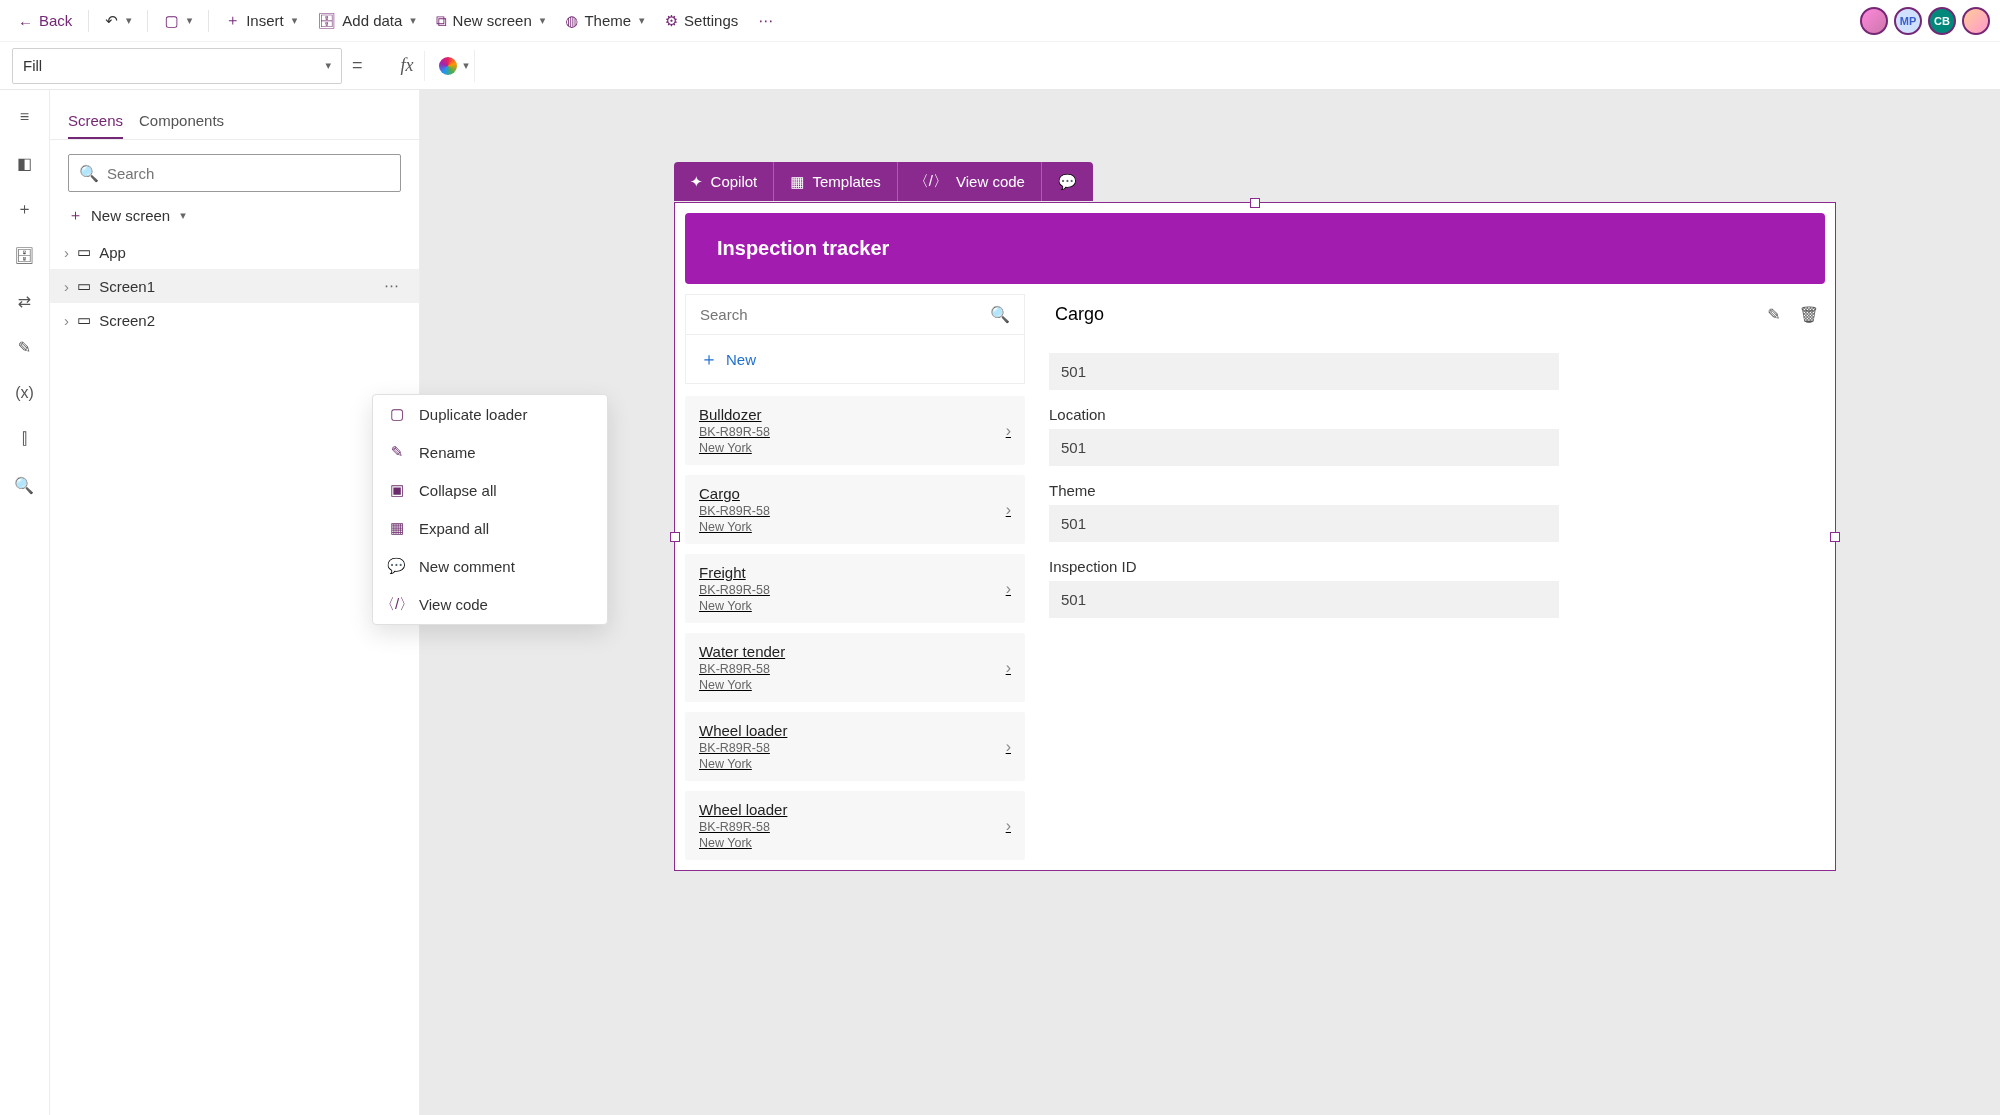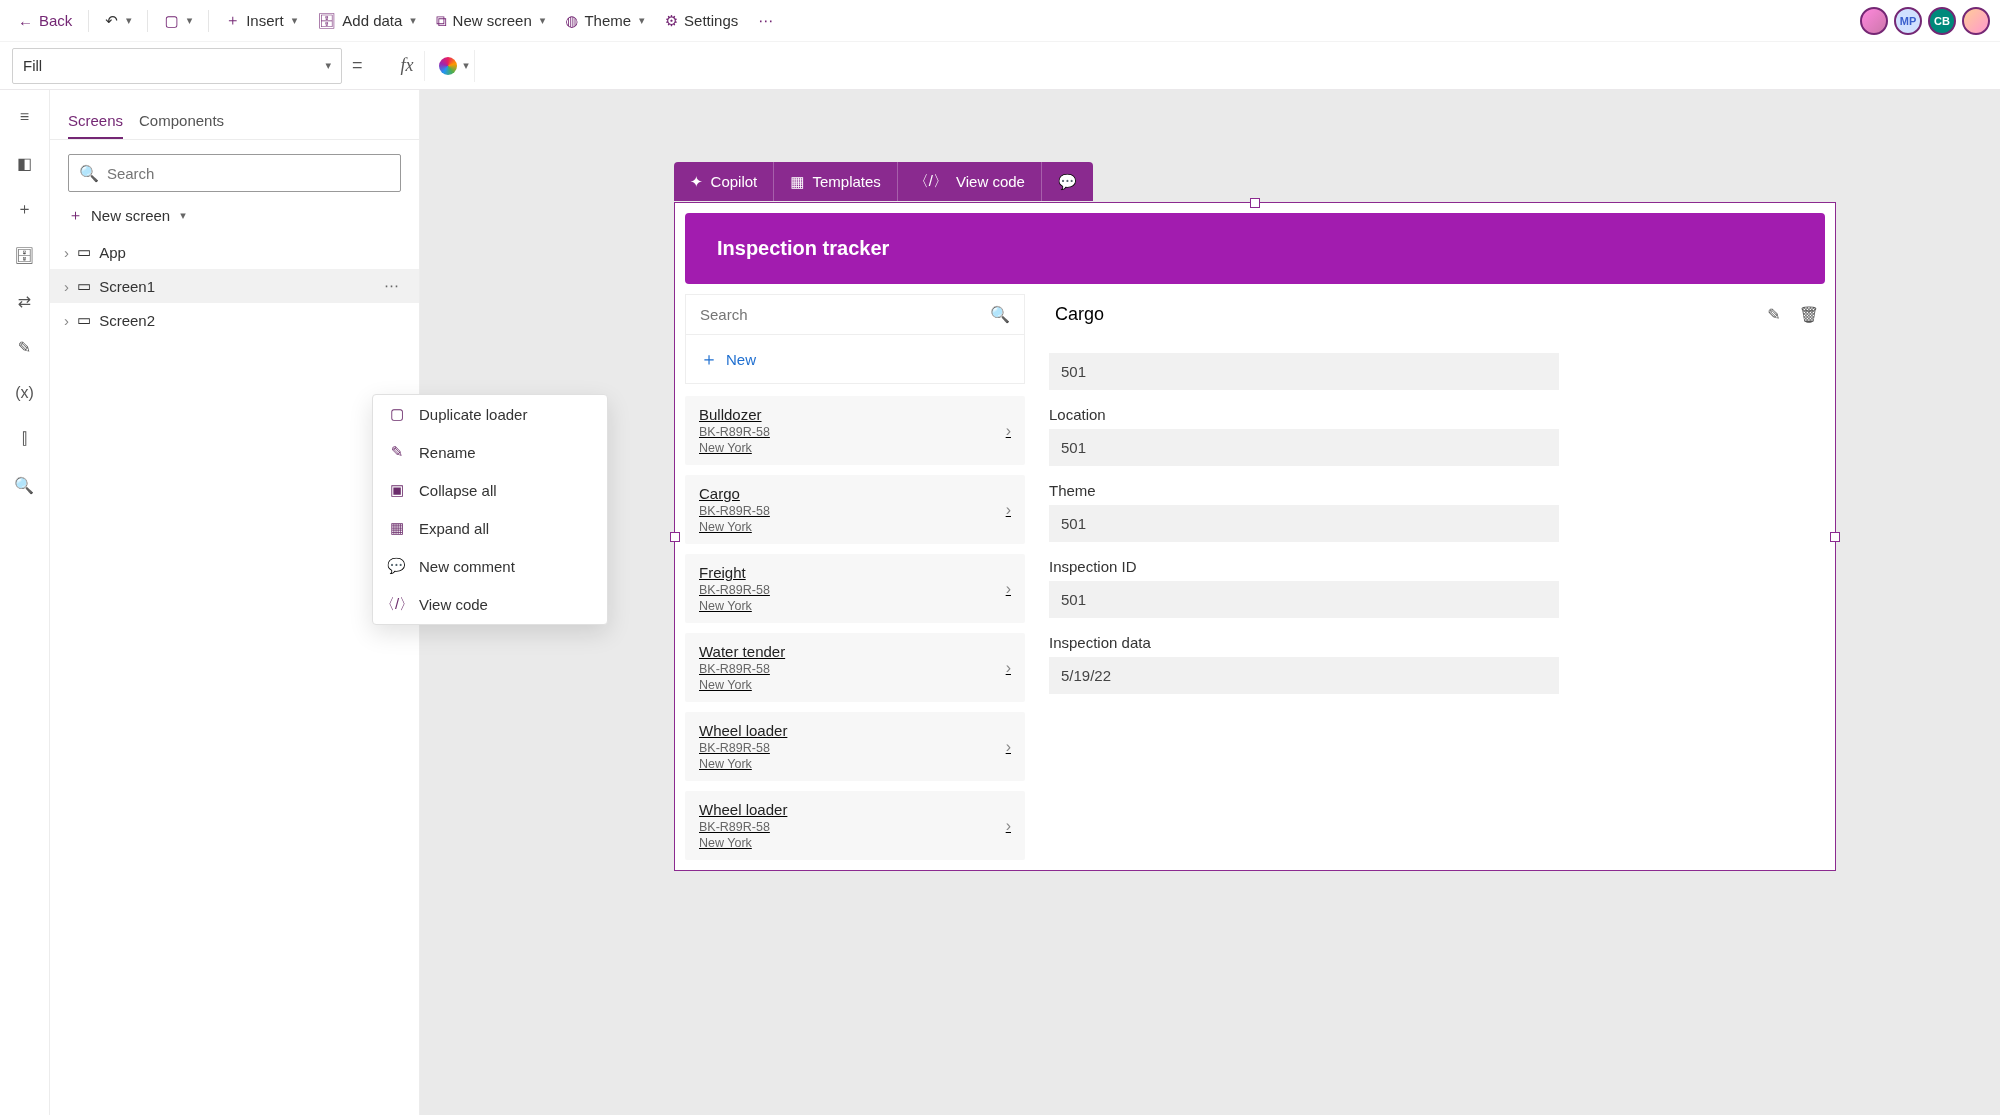--- a/index.html
+++ b/index.html
@@ -317,24 +317,20 @@
                 <div class="val">501</div>
               </div>
               <div class="fld">
                 <label>Theme</label>
                 <div class="val">501</div>
               </div>
               <div class="fld">
                 <label>Inspection ID</label>
                 <div class="val">501</div>
               </div>
-              <div class="fld">
-                <label>Inspection data</label>
-                <div class="val">5/19/22</div>
-              </div>
             </div>
         </div>
       </div>
     </div>
   </div>
 </div>
 
 <div class="ctx">
   <div class="ctx-item">
     <span class="ctx-ico">▢</span>

